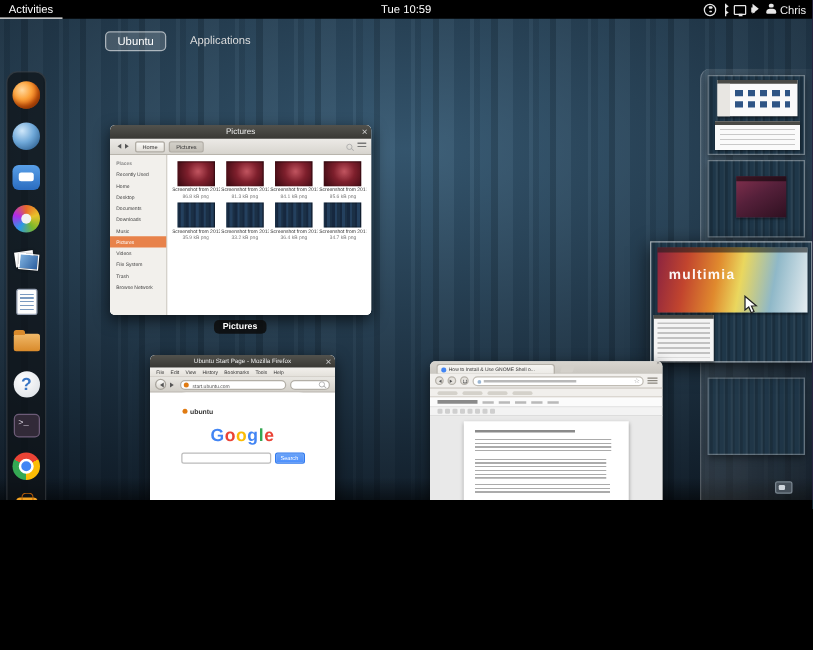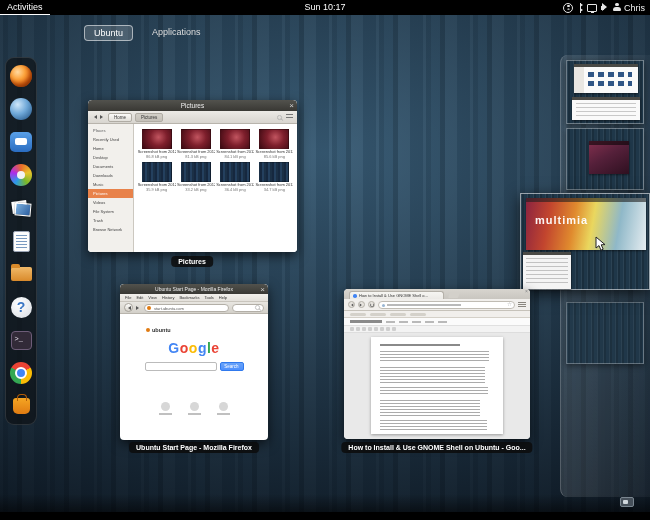--- a/index.html
+++ b/index.html
@@ -1,17 +1,17 @@
 <!DOCTYPE html>
 <html><head>
 <meta charset="utf-8">
 <style>
   *{margin:0;padding:0;box-sizing:border-box;}
   body{margin:0;background:#000;font-family:"Liberation Sans",sans-serif;}
-  .stage{position:relative;width:650px;height:512px;overflow:hidden;background:#701a75;}
+  .stage{position:relative;width:650px;height:400px;overflow:hidden;background:#701a75;}
 
   
   .wall{position:absolute;inset:0;
     background:
       radial-gradient(ellipse 120% 95% at 50% 30%, rgba(95,145,180,0.28), rgba(6,12,20,0.88) 92%),
       repeating-linear-gradient(90deg,
         rgba(255,255,255,0.05) 0 3px, rgba(0,0,0,0.14) 3px 8px,
         rgba(255,255,255,0.02) 8px 17px, rgba(0,0,0,0.24) 17px 22px,
         rgba(255,255,255,0.05) 22px 34px, rgba(0,0,0,0.10) 34px 47px),
       #27445a;}
@@ -189,21 +189,21 @@
 </style>
 </head>
 <body>
 
 <div class="stage">
   <div class="wall"></div>
   <div class="bottom-fade"></div>
 
   <div class="topbar">
     <span class="activities">Activities</span>
-    <span class="clock">Sun 10:17</span>
+    <span class="clock">Tue 10:59</span>
     <span class="status">
       <span class="s-a11y"></span>
       <span class="s-bt">
           <i></i>
         </span>
       <span class="s-display"></span>
       <span class="s-vol"></span>
       <span class="user-wrap">
         <span class="s-user"></span>
         <span>Chris</span>

